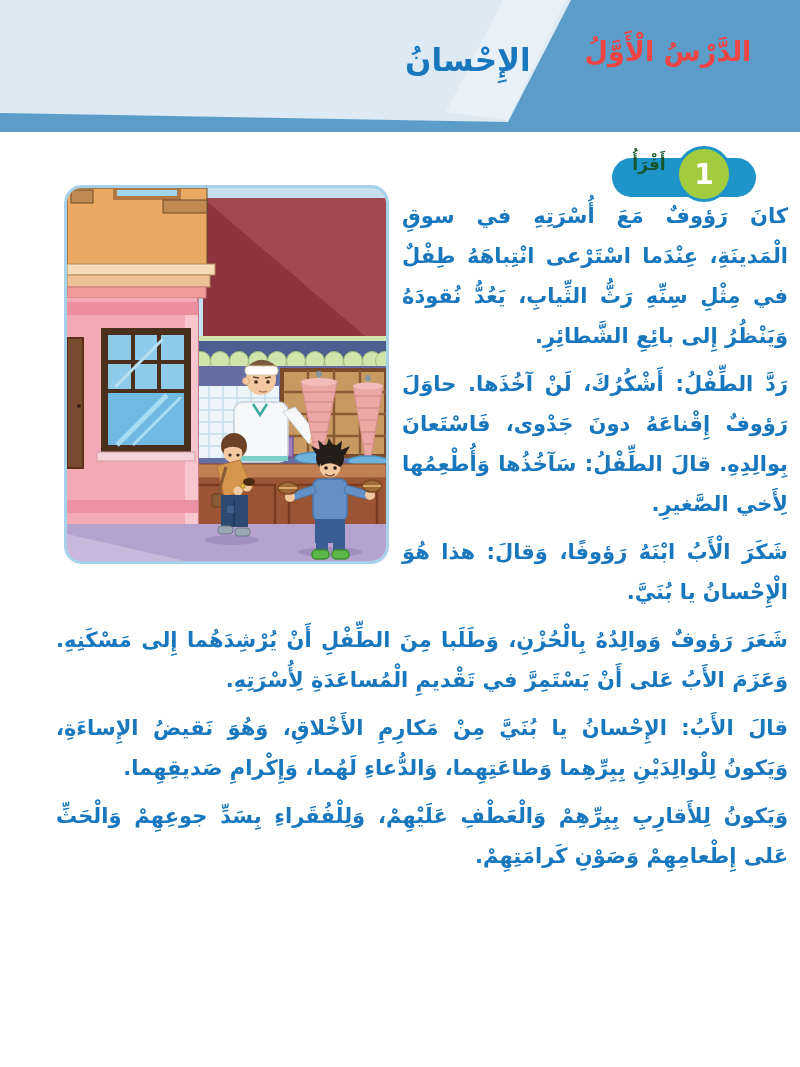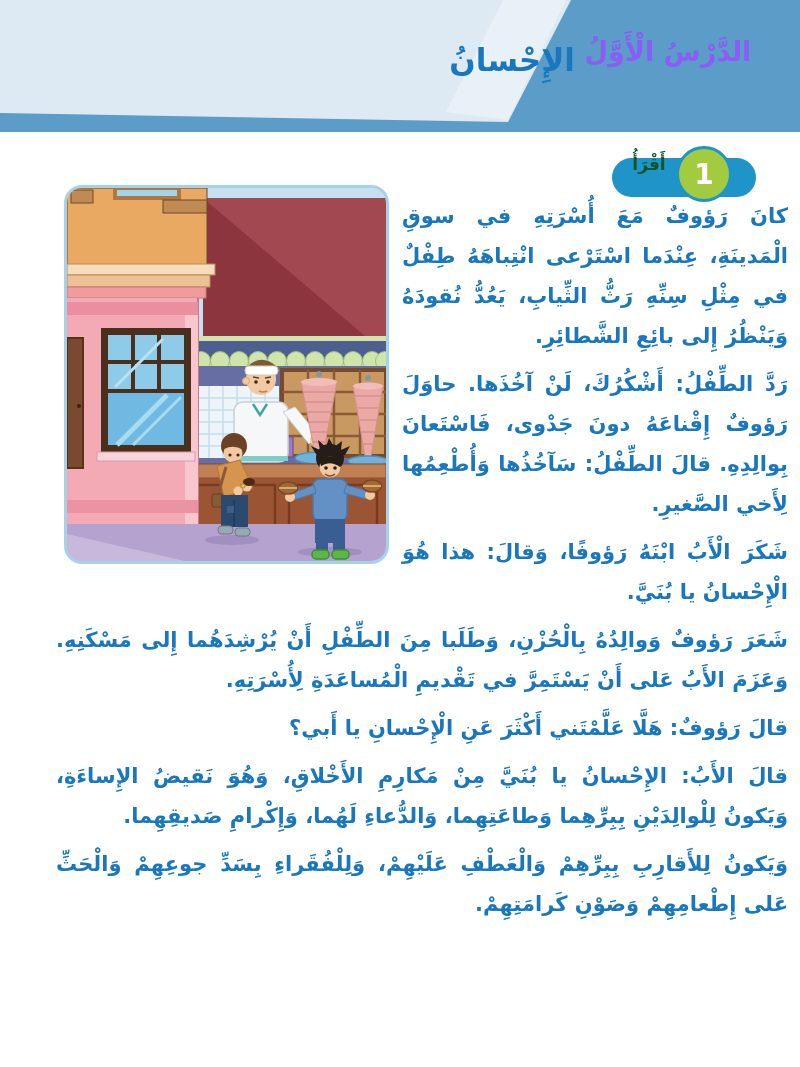--- a/index.html
+++ b/index.html
@@ -7,24 +7,24 @@
     position:relative; width:800px; height:1067px; background:#ffffff;
     overflow:hidden; font-family:"DejaVu Sans", sans-serif;
     margin:0 auto;
   }
 
   
   .header { position:absolute; top:0; left:0; width:800px; height:132px; }
   .header svg { display:block; }
   .lesson-label {
     position:absolute; top:36px; right:22px; width:220px; text-align:center;
-    color:#8b5cf6; font-size:27px; font-weight:bold; letter-spacing:0;
+    color:#ef4444; font-size:27px; font-weight:bold; letter-spacing:0;
   }
   .page-title {
-    position:absolute; top:42px; left:405px; width:170px; text-align:right;
+    position:absolute; top:42px; left:405px; width:170px; text-align:left;
     color:#1877bd; font-size:31px; font-weight:bold;
   }
 
   
   .read-badge { position:absolute; top:146px; right:44px; width:144px; height:56px; }
   .badge-pill {
     position:absolute; top:12px; left:0; right:0; height:39px;
     background:#1e94c8; border-radius:20px;
   }
   .badge-label {
@@ -279,20 +279,19 @@
           <rect x="265" y="362" width="17" height="9" rx="4" fill="#5cb648" stroke="#3f8f32" stroke-width="1.5"></rect>
         </g>
       </svg>
     </div>
 
     <div class="story">
       <p class="first">كانَ رَؤوفٌ مَعَ أُسْرَتِهِ في سوقِ الْمَدينَةِ، عِنْدَما اسْتَرْعى انْتِباهَهُ طِفْلٌ في مِثْلِ سِنِّهِ رَثُّ الثِّيابِ، يَعُدُّ نُقودَهُ وَيَنْظُرُ إِلى بائِعِ الشَّطائِرِ.</p>
       <p>رَدَّ الطِّفْلُ: أَشْكُرُكَ، لَنْ آخُذَها. حاوَلَ رَؤوفٌ إِقْناعَهُ دونَ جَدْوى، فَاسْتَعانَ بِوالِدِهِ. قالَ الطِّفْلُ: سَآخُذُها وَأُطْعِمُها لِأَخي الصَّغيرِ.</p>
       <p>شَكَرَ الْأَبُ ابْنَهُ رَؤوفًا، وَقالَ: هذا هُوَ الْإِحْسانُ يا بُنَيَّ.</p>
       <p>شَعَرَ رَؤوفٌ وَوالِدُهُ بِالْحُزْنِ، وَطَلَبا مِنَ الطِّفْلِ أَنْ يُرْشِدَهُما إِلى مَسْكَنِهِ. وَعَزَمَ الأَبُ عَلى أَنْ يَسْتَمِرَّ في تَقْديمِ الْمُساعَدَةِ لِأُسْرَتِهِ.</p>
-      <p>قالَ رَؤوفٌ: هَلَّا عَلَّمْتَني أَكْثَرَ عَنِ الْإِحْسانِ يا أَبي؟</p>
       <p>قالَ الأَبُ: الإِحْسانُ يا بُنَيَّ مِنْ مَكارِمِ الأَخْلاقِ، وَهُوَ نَقيضُ الإِساءَةِ، وَيَكونُ لِلْوالِدَيْنِ بِبِرِّهِما وَطاعَتِهِما، وَالدُّعاءِ لَهُما، وَإِكْرامِ صَديقِهِما.</p>
       <p>وَيَكونُ لِلأَقارِبِ بِبِرِّهِمْ وَالْعَطْفِ عَلَيْهِمْ، وَلِلْفُقَراءِ بِسَدِّ جوعِهِمْ وَالْحَثِّ عَلى إِطْعامِهِمْ وَصَوْنِ كَرامَتِهِمْ.</p>
     </div>
   </div>
 
 
 </div>
 
 </body></html>

